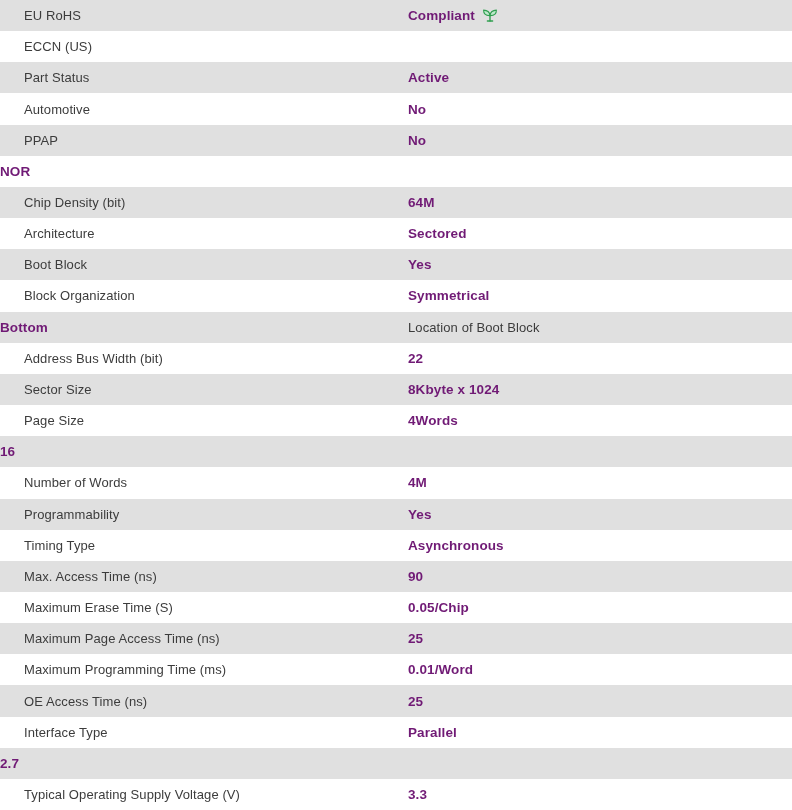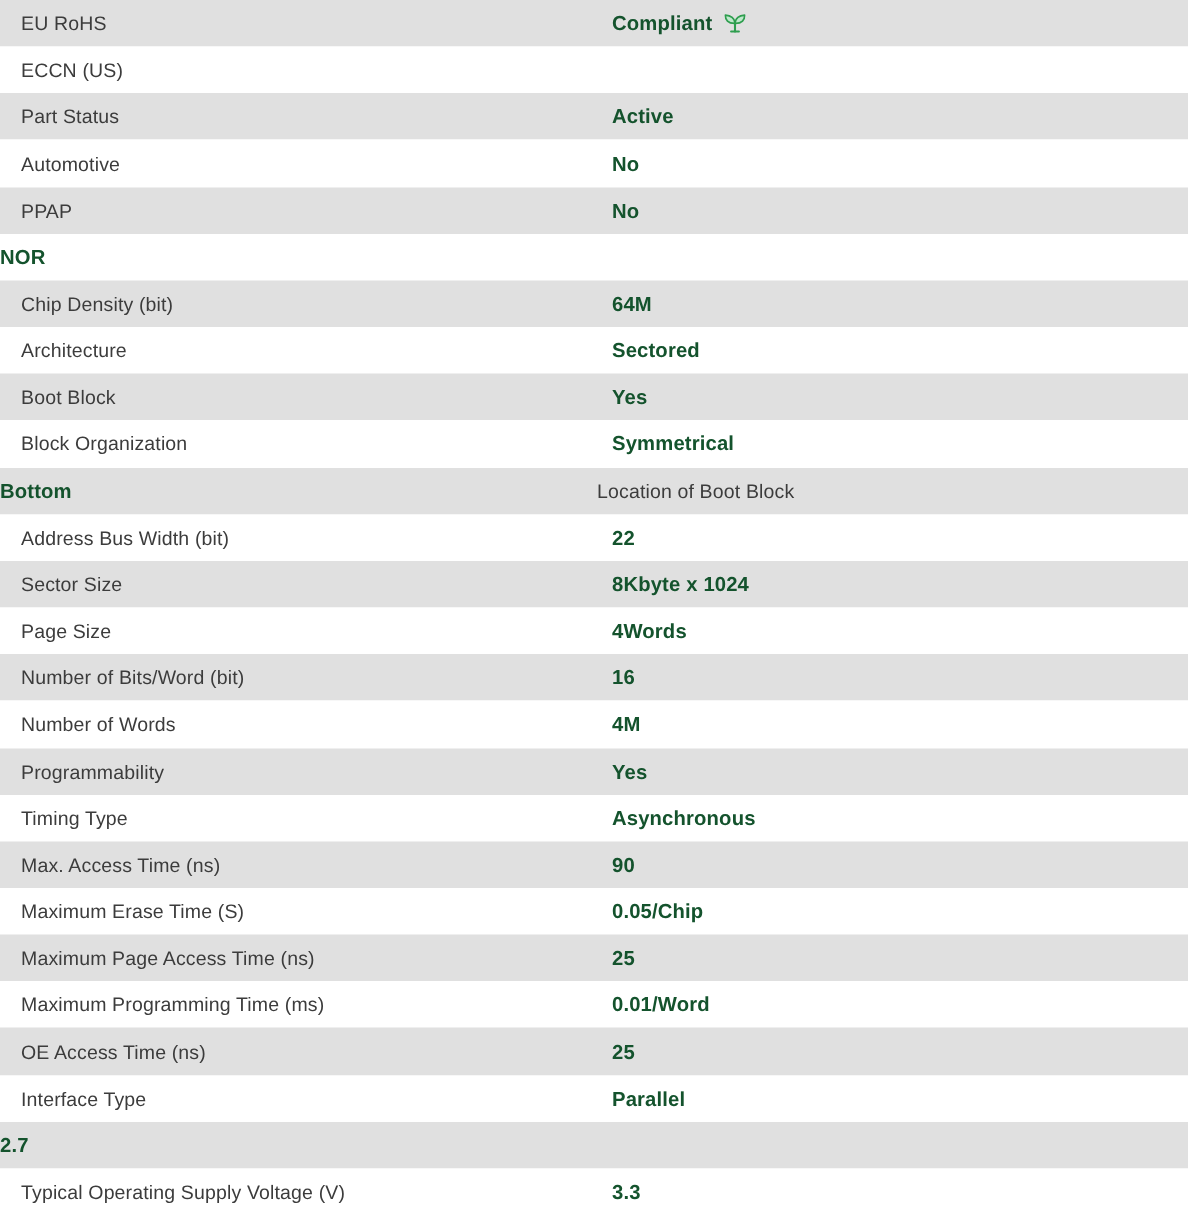--- a/index.html
+++ b/index.html
@@ -20,37 +20,37 @@
     display: flex;
     align-items: center;
     background: #ffffff;
   }
   .row.alt {
     background: #e0e0e0;
   }
   .cell.label {
     box-sizing: border-box;
     width: 408px;
-    padding-left: 14px;
+    padding-left: 24px;
     padding-right: 12px;
     font-size: 13px;
     font-weight: 400;
     color: #3c3c3c;
     letter-spacing: 0.1px;
     white-space: nowrap;
     overflow: hidden;
   }
   .cell.value {
     box-sizing: border-box;
     flex: 1;
     display: flex;
     gap: 7px;
     font-size: 13.5px;
     font-weight: 700;
-    color: #14532d;
+    color: #701a75;
     letter-spacing: 0.1px;
     white-space: nowrap;
   }
   .leaf {
     display: inline-flex;
     align-items: center;
     margin-top: -1px;
   }
   .leaf svg {
     width: 16px;
@@ -170,21 +170,20 @@
 
   <div class="row">
     <div class="cell label">Page Size</div>
     <div class="cell value">
       <span class="value-text">4Words</span>
 
     </div>
   </div>
 
   <div class="row alt">
-    <div class="cell label">Number of Bits/Word (bit)</div>
     <div class="cell value">
       <span class="value-text">16</span>
 
     </div>
   </div>
 
   <div class="row">
     <div class="cell label">Number of Words</div>
     <div class="cell value">
       <span class="value-text">4M</span>

